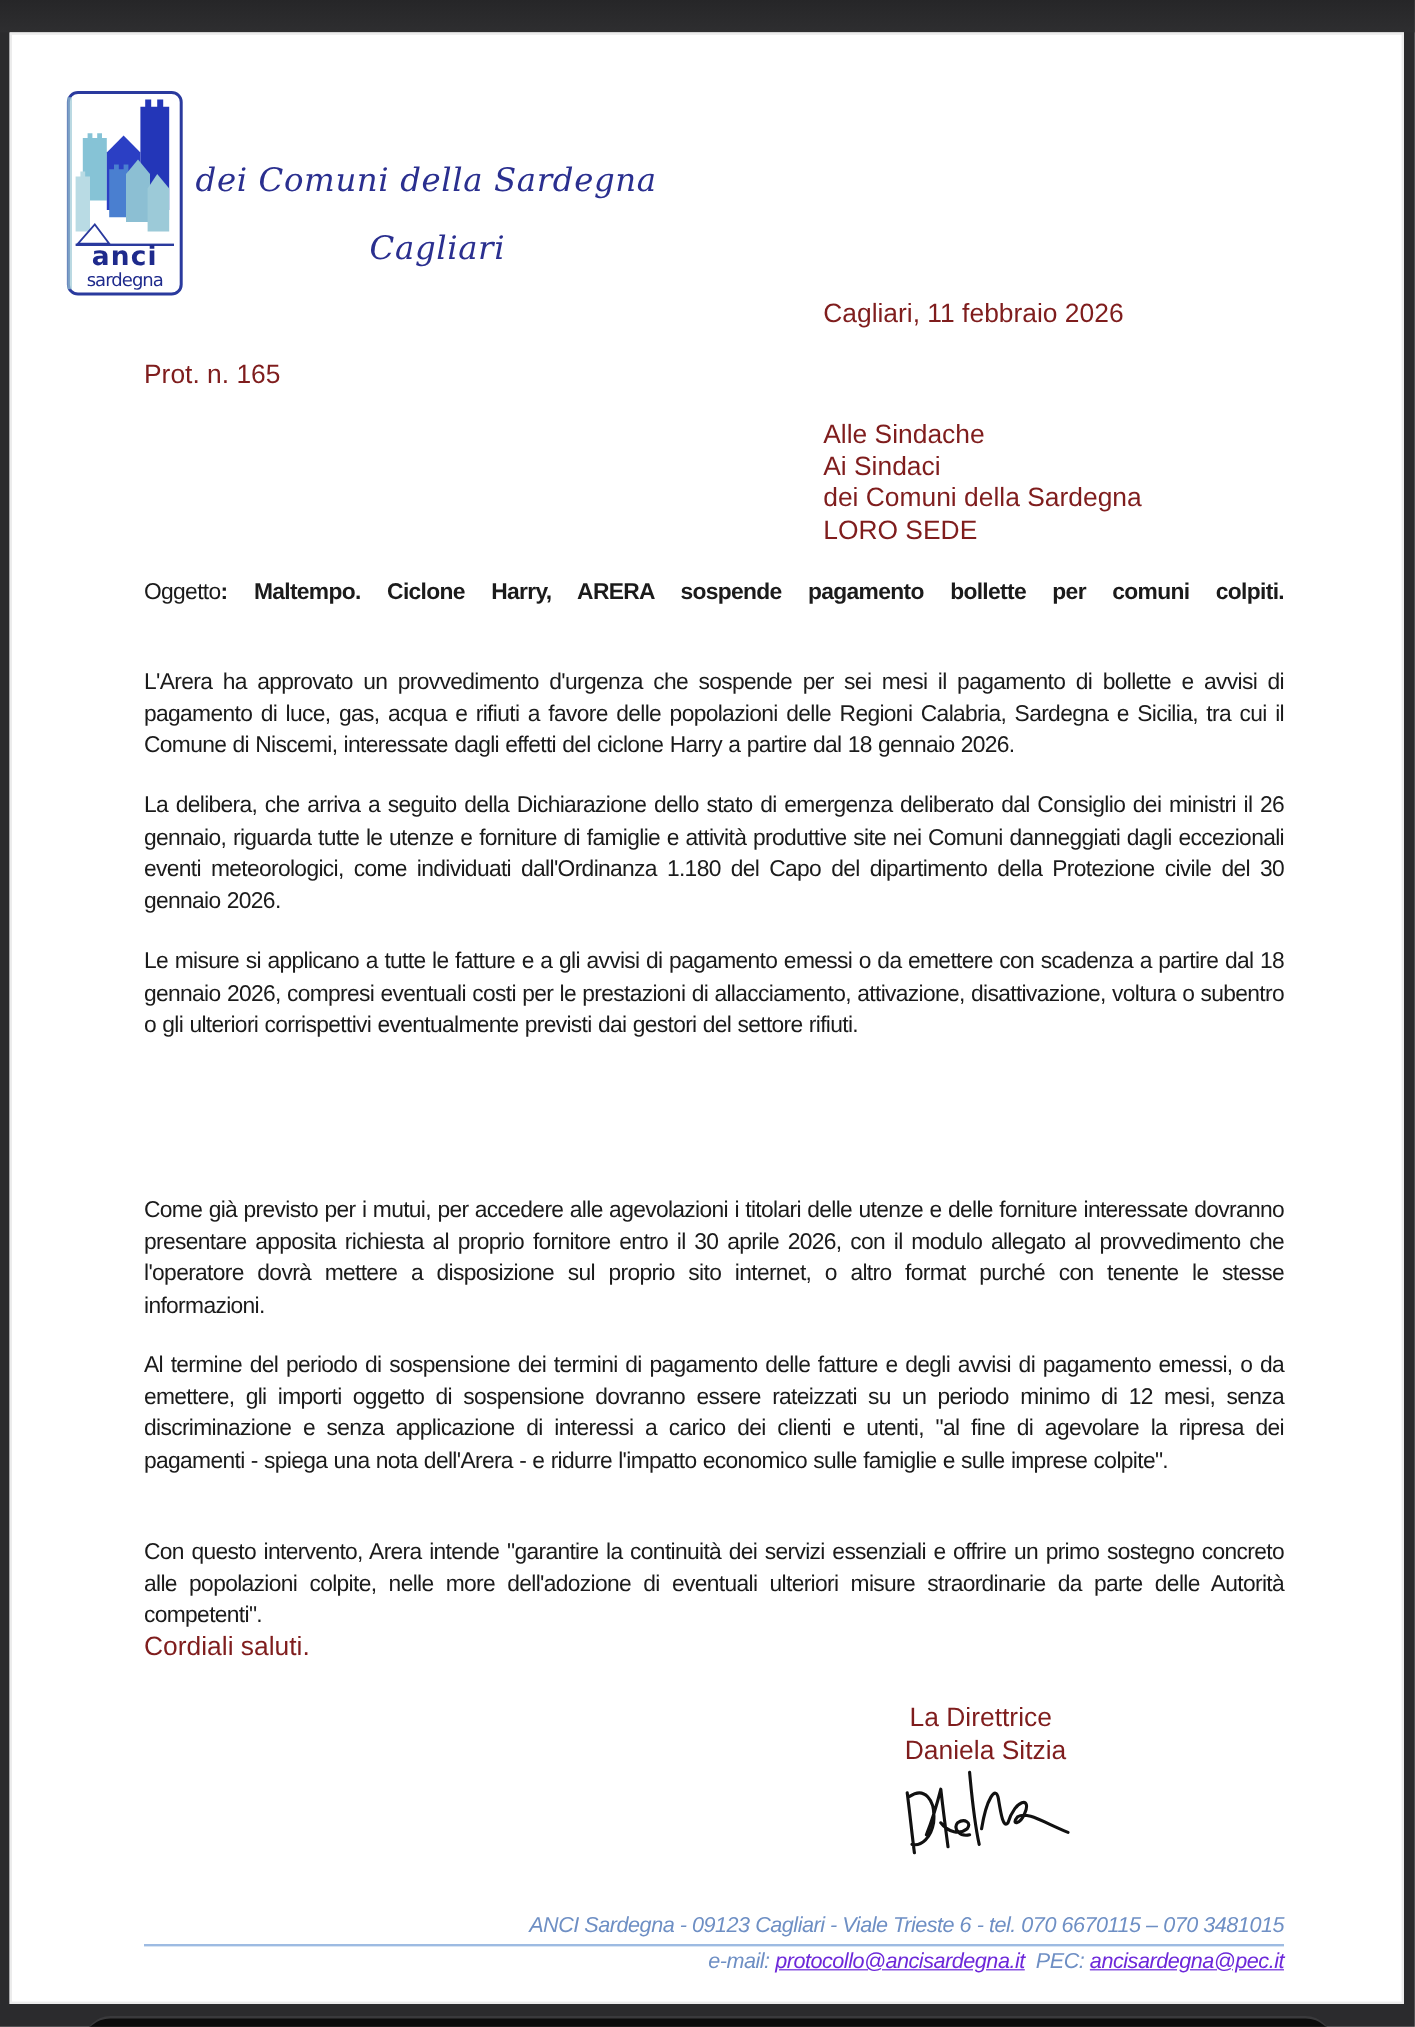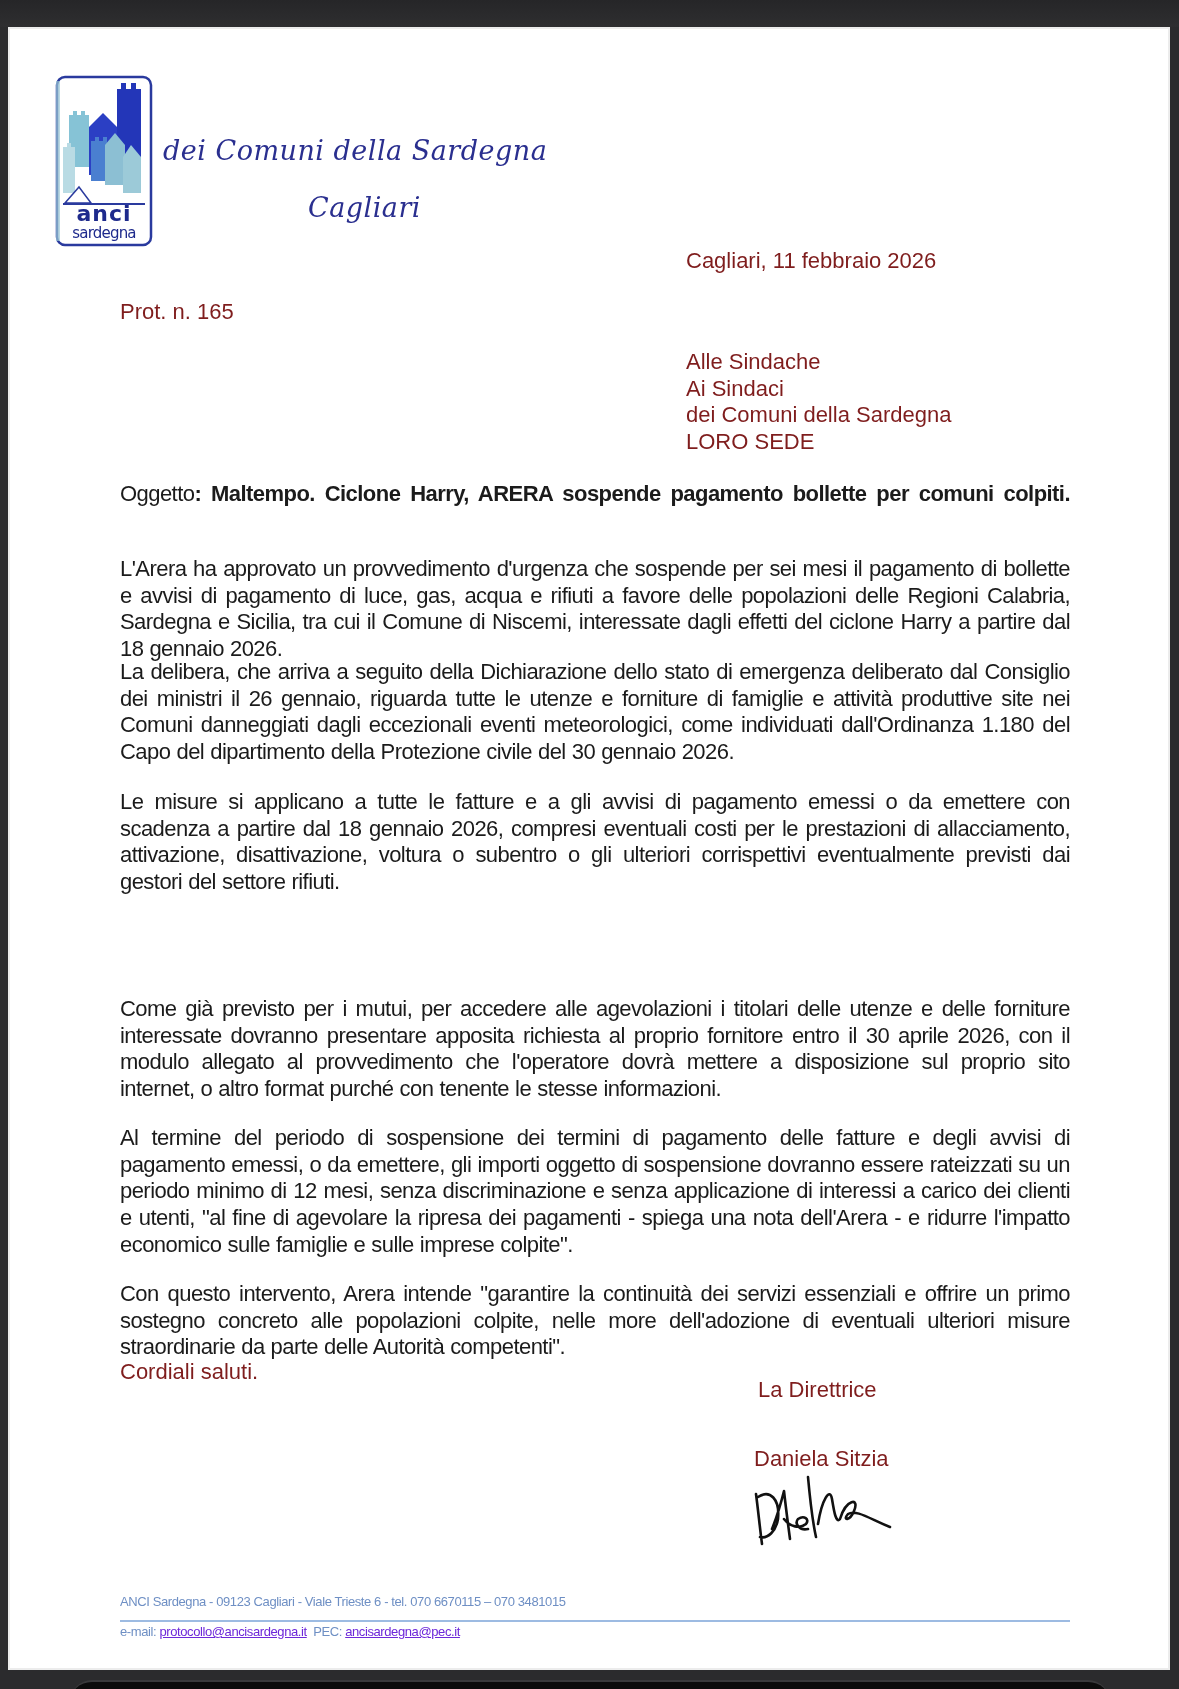--- a/index.html
+++ b/index.html
@@ -20,26 +20,26 @@
   }
   .abs { position:absolute; }
   .txt { font-size:22px; color:#7f1d1d; line-height:26.7px; transform-origin:left top; }
   .logo { left:45px; top:46px; width:98px; height:172px; }
   .script {
     font-family:"DejaVu Serif", serif; font-style:italic; color:#2a2f8f;
     font-size:27px; letter-spacing:0.5px; white-space:nowrap;
   }
   .para {
     position:absolute; left:110px; width:950px; text-align:justify;
-    font-size:22px; line-height:26.7px; color:#1b1b1b;
+    font-size:19px; line-height:26.7px; color:#1b1b1b;
     font-stretch:condensed; letter-spacing:-0.55px; word-spacing:0.5px;
   }
   .bold { font-weight:bold; }
   .footer-line { position:absolute; left:110px; top:1591px; width:950px; height:2px; background:#9dbbe2; }
-  .foot { position:absolute; color:#6e8fc4; font-size:13px; letter-spacing:-0.4px; white-space:nowrap; text-align:left; width:950px; left:110px; }
+  .foot { position:absolute; font-style:italic; color:#6e8fc4; font-size:18px; letter-spacing:-0.4px; white-space:nowrap; text-align:right; width:950px; left:110px; }
   .foot a { color:#6d28d9; text-decoration:underline; }
 </style>
 </head>
 <body>
 
 <div class="topbar"></div>
 
 <div class="page">
 
   <svg class="abs logo" viewBox="0 0 98 172">
@@ -78,21 +78,21 @@
 
   <div class="para" style="top:527px;">L'Arera ha approvato un provvedimento d'urgenza che sospende per sei mesi il pagamento di bollette e avvisi di pagamento di luce, gas, acqua e rifiuti a favore delle popolazioni delle Regioni Calabria, Sardegna e Sicilia, tra cui il Comune di Niscemi, interessate dagli effetti del ciclone Harry a partire dal 18 gennaio 2026.</div>
   <div class="para" style="top:630px;">La delibera, che arriva a seguito della Dichiarazione dello stato di emergenza deliberato dal Consiglio dei ministri il 26 gennaio, riguarda tutte le utenze e forniture di famiglie e attività produttive site nei Comuni danneggiati dagli eccezionali eventi meteorologici, come individuati dall'Ordinanza 1.180 del Capo del dipartimento della Protezione civile del 30 gennaio 2026.</div>
   <div class="para" style="top:760px;">Le misure si applicano a tutte le fatture e a gli avvisi di pagamento emessi o da emettere con scadenza a partire dal 18 gennaio 2026, compresi eventuali costi per le prestazioni di allacciamento, attivazione, disattivazione, voltura o subentro o gli ulteriori corrispettivi eventualmente previsti dai gestori del settore rifiuti.</div>
   <div class="para" style="top:967px;">Come già previsto per i mutui, per accedere alle agevolazioni i titolari delle utenze e delle forniture interessate dovranno presentare apposita richiesta al proprio fornitore entro il 30 aprile 2026, con il modulo allegato al provvedimento che l'operatore dovrà mettere a disposizione sul proprio sito internet, o altro format purché con tenente le stesse informazioni.</div>
   <div class="para" style="top:1096px;">Al termine del periodo di sospensione dei termini di pagamento delle fatture e degli avvisi di pagamento emessi, o da emettere, gli importi oggetto di sospensione dovranno essere rateizzati su un periodo minimo di 12 mesi, senza discriminazione e senza applicazione di interessi a carico dei clienti e utenti, "al fine di agevolare la ripresa dei pagamenti - spiega una nota dell'Arera - e ridurre l'impatto economico sulle famiglie e sulle imprese colpite".</div>
   <div class="para" style="top:1252px;">Con questo intervento, Arera intende "garantire la continuità dei servizi essenziali e offrire un primo sostegno concreto alle popolazioni colpite, nelle more dell'adozione di eventuali ulteriori misure straordinarie da parte delle Autorità competenti".</div>
 
   <div class="abs txt" style="left:110px; top:1330px;">Cordiali saluti.</div>
 
-  <div class="abs txt" style="left:748px; top:1348px;">La Direttrice</div>
+  <div class="abs txt" style="left:748px; top:1389px;">La Direttrice</div>
   <div class="abs txt" style="left:744px; top:1417px;">Daniela Sitzia</div>
 
   <svg class="abs" style="left:740px; top:1440px;" width="150" height="80" viewBox="0 0 150 80">
     <path d="M6,25 C8,40 10,60 12,75 M8,28 C20,20 30,30 28,50 C26,62 18,70 10,68 M22,60 C28,45 32,30 34,22 C36,40 38,55 40,70 M34,50 C40,58 50,60 56,55 C60,50 54,46 48,50 C44,55 50,62 58,60 M58,8 C60,30 62,50 66,68 M68,55 C72,30 80,18 82,30 C84,42 86,55 90,50 C96,30 110,28 104,42 C100,52 92,52 98,45 C106,40 120,50 140,58" fill="none" stroke="#111" stroke-width="2.6" stroke-linecap="round" stroke-linejoin="round"></path>
   </svg>
 
   <div class="foot" style="top:1565px;">ANCI Sardegna - 09123 Cagliari - Viale Trieste 6 - tel. 070 6670115 – 070 3481015</div>
   <div class="footer-line"></div>
   <div class="foot" style="top:1595px;">
     <span>e-mail:</span>

